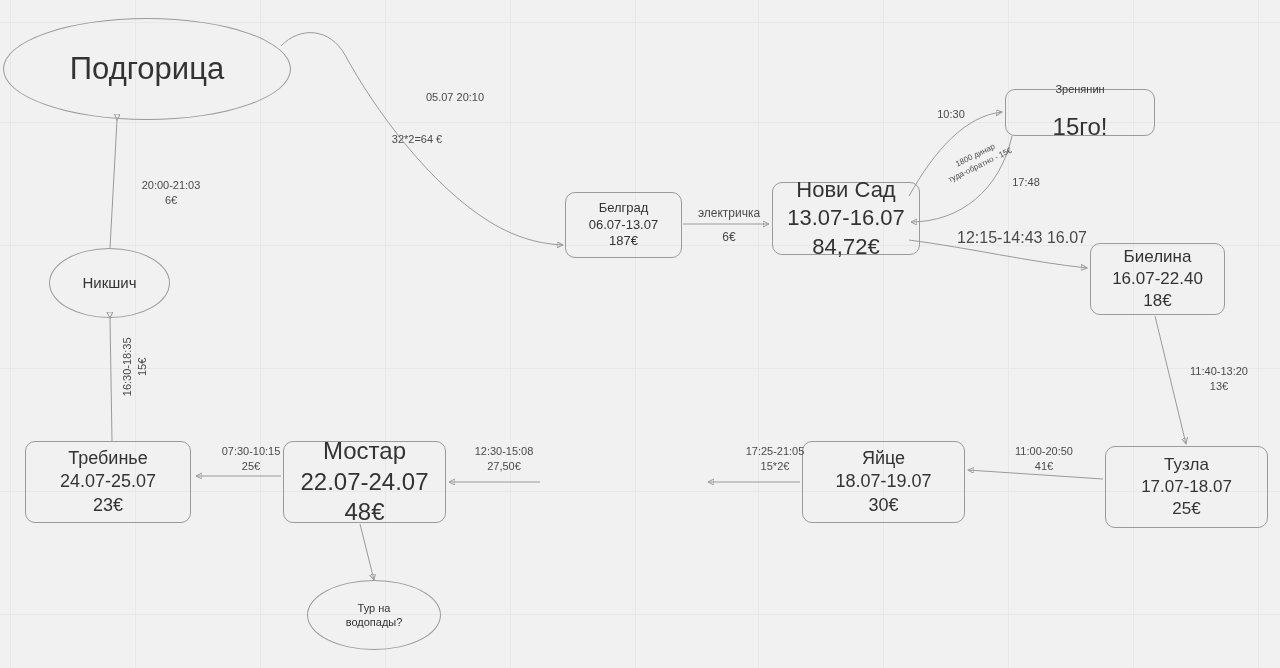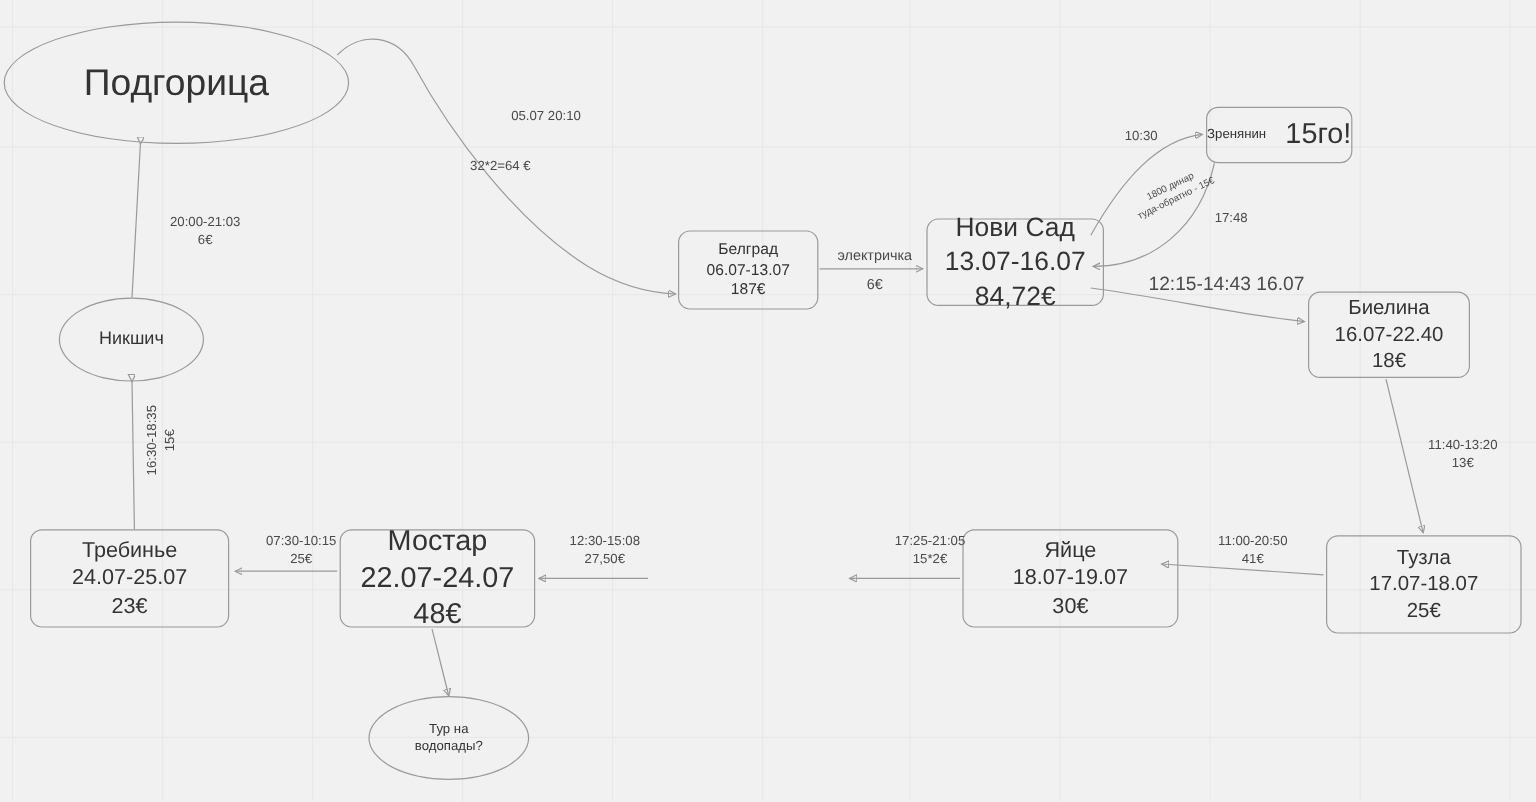--- a/index.html
+++ b/index.html
@@ -101,38 +101,38 @@
     <span class="ln">06.07-13.07</span>
     <span class="ln">187€</span>
   </div>
 
   <div class="node rect" style="left:772px;top:182px;width:148px;height:73px;font-size:22px">
     <span class="ln">Нови Сад</span>
     <span class="ln">13.07-16.07</span>
     <span class="ln">84,72€</span>
   </div>
 
-  <div class="node rect" style="left:1005px;top:89px;width:122px;height:47px;flex-direction:row;gap:16px;font-size:11px">
+  <div class="node rect" style="left:1005px;top:89px;width:150px;height:47px;flex-direction:column;gap:16px;font-size:11px">
     <span class="ln">Зренянин</span>
     <span class="ln" style="font-size:24px">15го!</span>
   </div>
 
   <div class="node rect" style="left:1090px;top:243px;width:135px;height:72px;font-size:17px">
     <span class="ln">Биелина</span>
     <span class="ln">16.07-22.40</span>
     <span class="ln">18€</span>
   </div>
 
   <div class="node rect" style="left:1105px;top:446px;width:163px;height:82px;font-size:17px">
     <span class="ln">Тузла</span>
     <span class="ln">17.07-18.07</span>
     <span class="ln">25€</span>
   </div>
 
-  <div class="node rect" style="left:802px;top:441px;width:180px;height:82px;font-size:18px">
+  <div class="node rect" style="left:802px;top:441px;width:163px;height:82px;font-size:18px">
     <span class="ln">Яйце</span>
     <span class="ln">18.07-19.07</span>
     <span class="ln">30€</span>
   </div>
 
 
   <div class="node rect" style="left:283px;top:441px;width:163px;height:82px;font-size:24px">
     <span class="ln">Мостар</span>
     <span class="ln">22.07-24.07</span>
     <span class="ln">48€</span>

